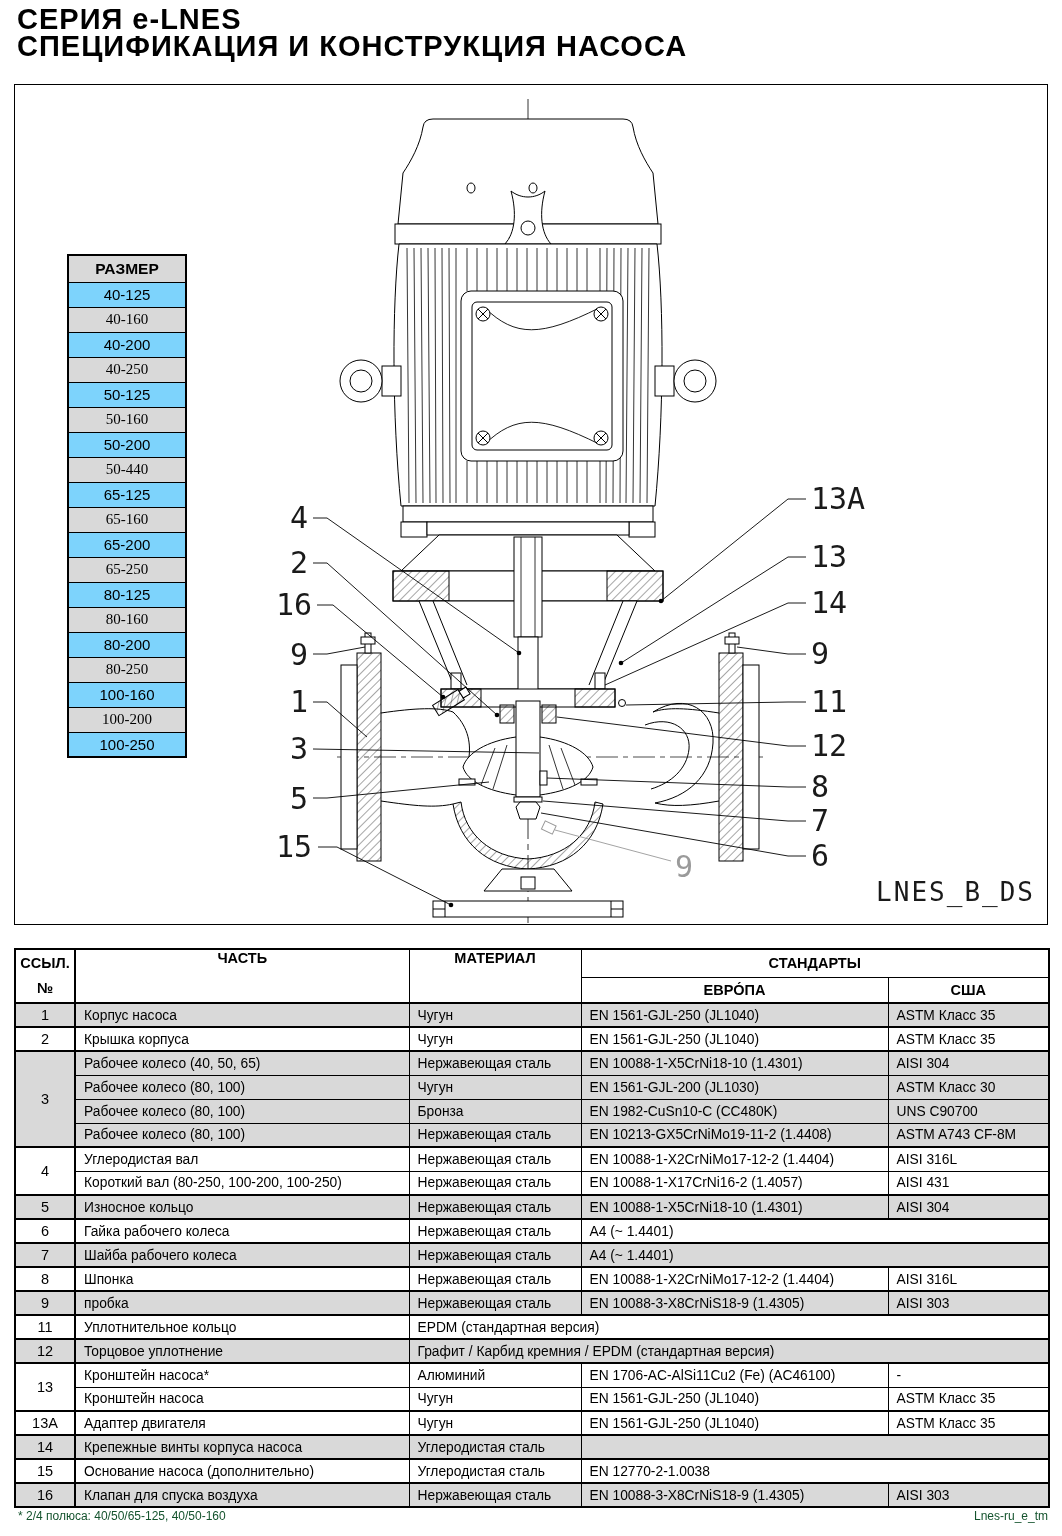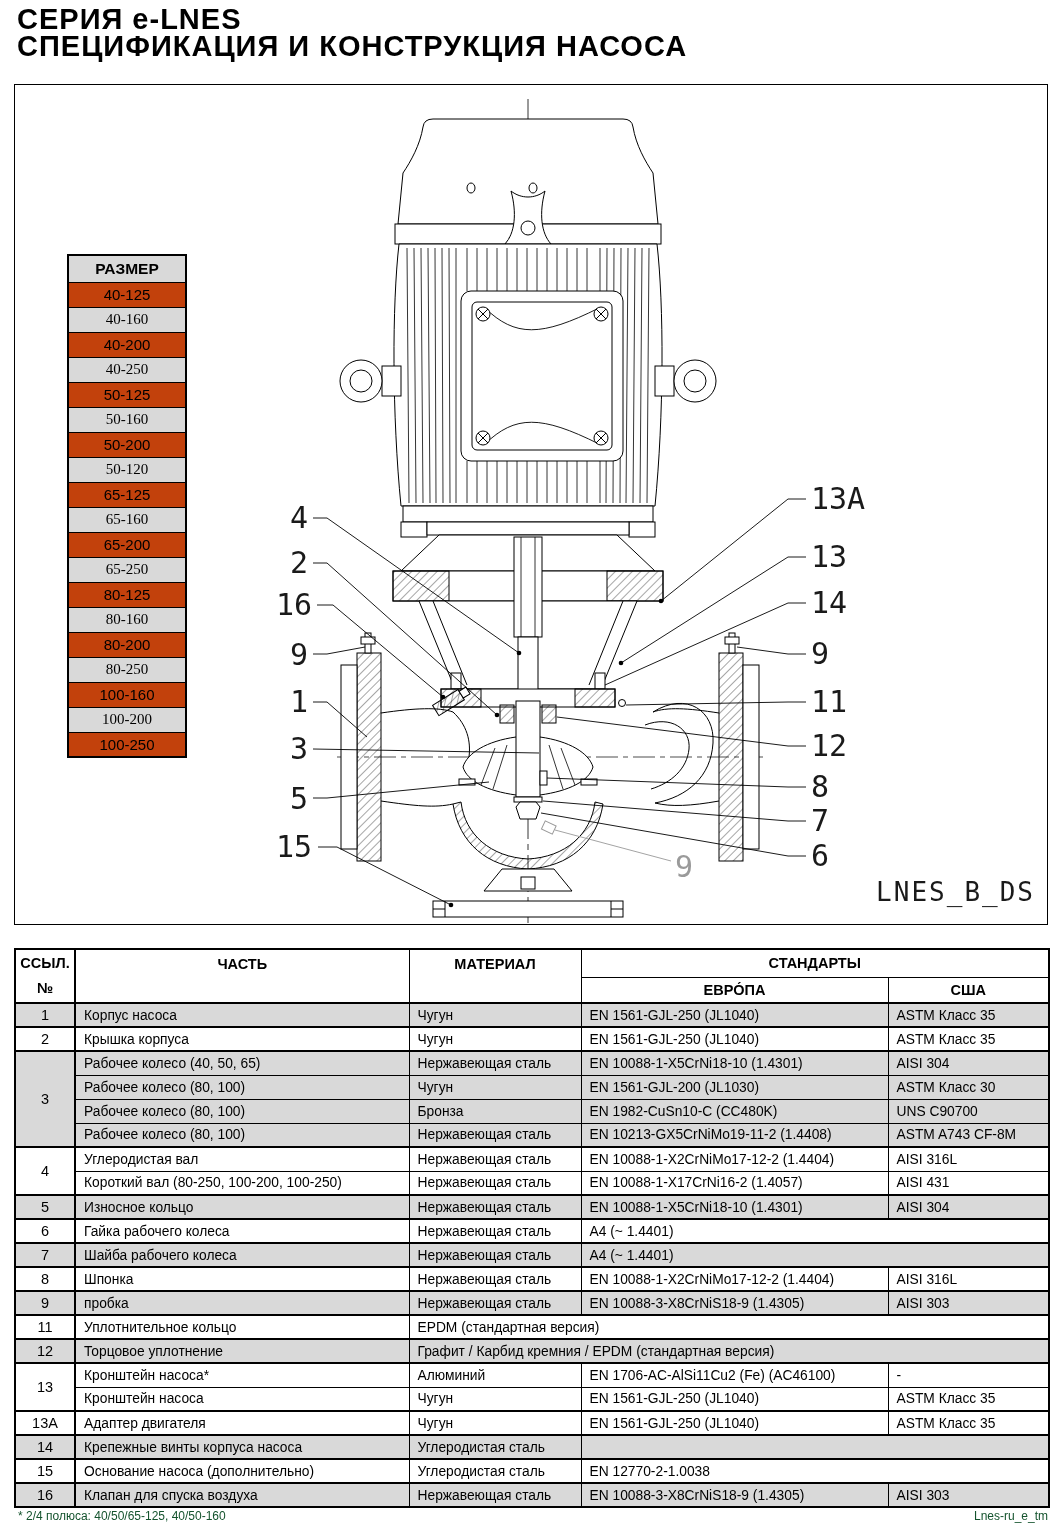--- a/index.html
+++ b/index.html
@@ -10,39 +10,39 @@
   }
   
   .title { position:absolute; left:17px; top:6px; font-weight:700; font-size:29px;
            line-height:27px; letter-spacing:1px; white-space:nowrap; }
   
   .frame { position:absolute; left:14px; top:84px; width:1034px; height:841px;
            border:1.5px solid #000; background:#fff; }
   .frame svg { position:absolute; left:0; top:0; }
   
   .size-table { position:absolute; left:66px; top:253px; width:120px;
-                border-collapse:collapse; table-layout:fixed; z-index:5; background:#c2410c; }
+                border-collapse:collapse; table-layout:fixed; z-index:5; background:#7dd3fc; }
   .size-table th, .size-table td {
       border:1px solid #000; text-align:center; font-size:15px; height:25px;
       padding:0; white-space:nowrap; }
   .size-table th { font-weight:700; height:27px; background:#d9d9d9; font-size:15.5px; }
   .size-table { border:2px solid #000; }
   .size-table tr.g td { background:#d9d9d9;font-family:Liberation Serif, serif; }
   
   .parts { position:absolute; left:14px; top:948px; width:1034px;
            border-collapse:collapse; table-layout:fixed; border:2px solid #000; }
   .parts th, .parts td { border:1px solid #000; font-size:13.8px; padding:0 0 0 8px;
            text-align:left; white-space:nowrap; overflow:hidden; height:24px; }
   .parts thead th { font-weight:700; text-align:center; padding:0; font-size:14.5px; }
   .parts thead tr.h1 th { height:28px; }
   .parts thead tr.h2 th { height:26px; }
   .parts th.c-ref { vertical-align:top; }
   .parts th.c-ref .l1 { padding-top:5px; }
   .parts th.c-ref .l2 { padding-top:9px; }
-  .parts th.c-part, .parts th.c-mat { vertical-align:top; padding-top:6px; }
+  .parts th.c-part, .parts th.c-mat { vertical-align:top; }
   .parts td.ref { text-align:center; padding:0; font-size:14.5px; border-right:2px solid #000; } 
   .parts tr.g td { background:#d9d9d9; }
   .parts tr.gs td { border-top:2px solid #000; }
   .parts td.refspan { vertical-align:middle; }
   
   .footnote { position:absolute; left:18px; top:1509px; font-size:12px; color:#14532d; }
   .doccode  { position:absolute; right:14px; top:1509px; font-size:12px; color:#14532d; }
 </style>
 </head>
 <body>
@@ -301,21 +301,21 @@
       <tr>
             <td>50-125</td>
           </tr>
       <tr class="g">
             <td>50-160</td>
           </tr>
       <tr>
             <td>50-200</td>
           </tr>
       <tr class="g">
-            <td>50-120</td>
+            <td>50-440</td>
           </tr>
       <tr>
             <td>65-125</td>
           </tr>
       <tr class="g">
             <td>65-160</td>
           </tr>
       <tr>
             <td>65-200</td>
           </tr>

